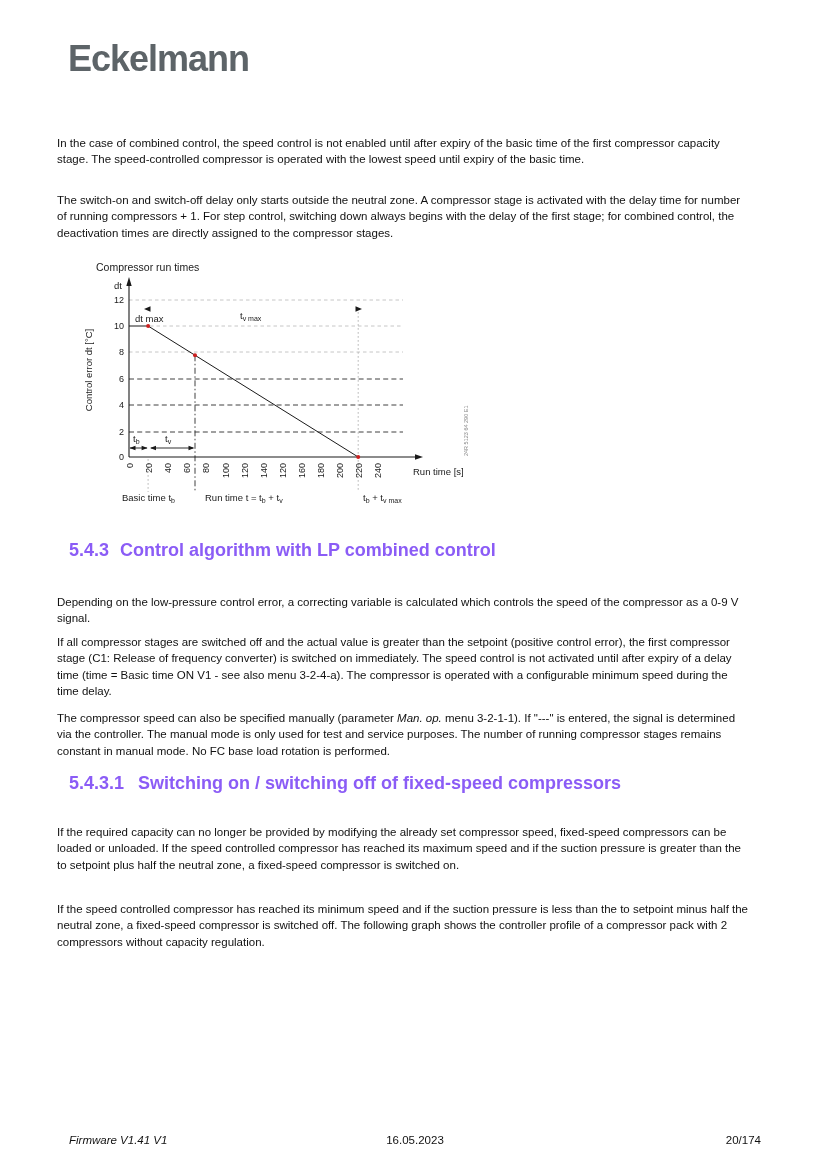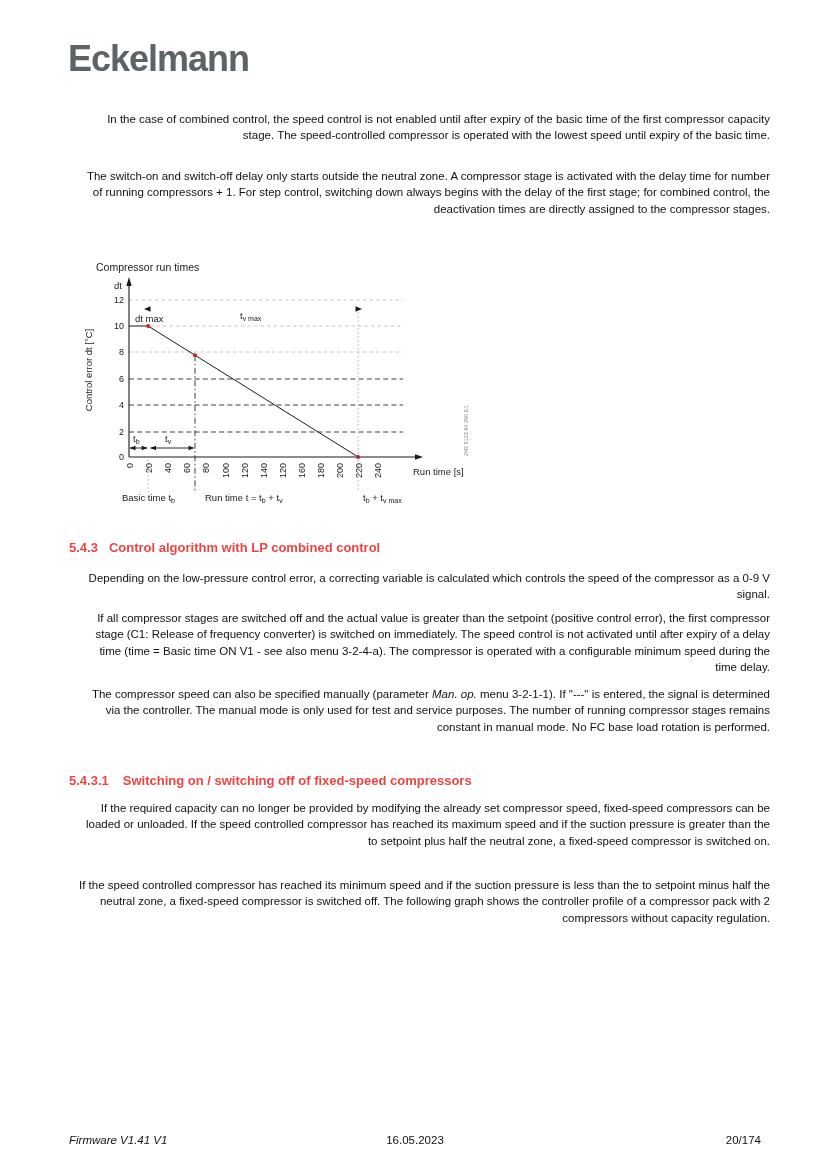--- a/index.html
+++ b/index.html
@@ -9,26 +9,26 @@
     background:#ffffff;
     font-family:"Liberation Sans",sans-serif;
     color:#111111;
     overflow:hidden;
   }
   .logo{
     position:absolute;left:68px;top:38px;
     font-size:36px;font-weight:bold;color:#5d6468;letter-spacing:-1px;
   }
   .para{
-    position:absolute;left:78px;width:692px;
-    font-size:11.5px;line-height:16.4px;text-align:right;
+    position:absolute;left:57px;width:692px;
+    font-size:11.5px;line-height:16.4px;text-align:left;margin-top:24px;
   }
   .heading{
     position:absolute;left:69px;width:692px;
-    font-size:13px;font-weight:bold;color:#ef4444;
+    font-size:18px;font-weight:bold;color:#8b5cf6;
     white-space:nowrap;
   }
   .heading .num{display:inline-block;margin-right:11px;}
   .footer{
     position:absolute;left:69px;top:1122px;width:692px;
     font-size:11.5px;display:flex;align-items:baseline;
   }
   .footer .f-left{flex:1;text-align:left;font-style:italic;}
   .footer .f-center{flex:1;text-align:center;}
   .footer .f-right{flex:1;text-align:right;margin-top:12px;}

